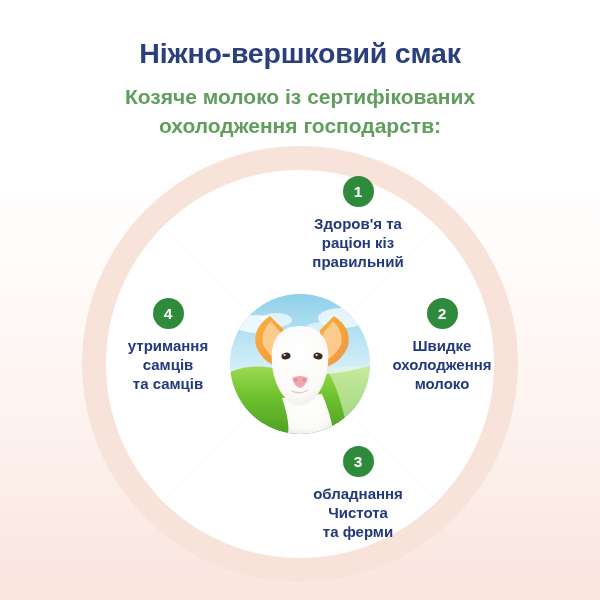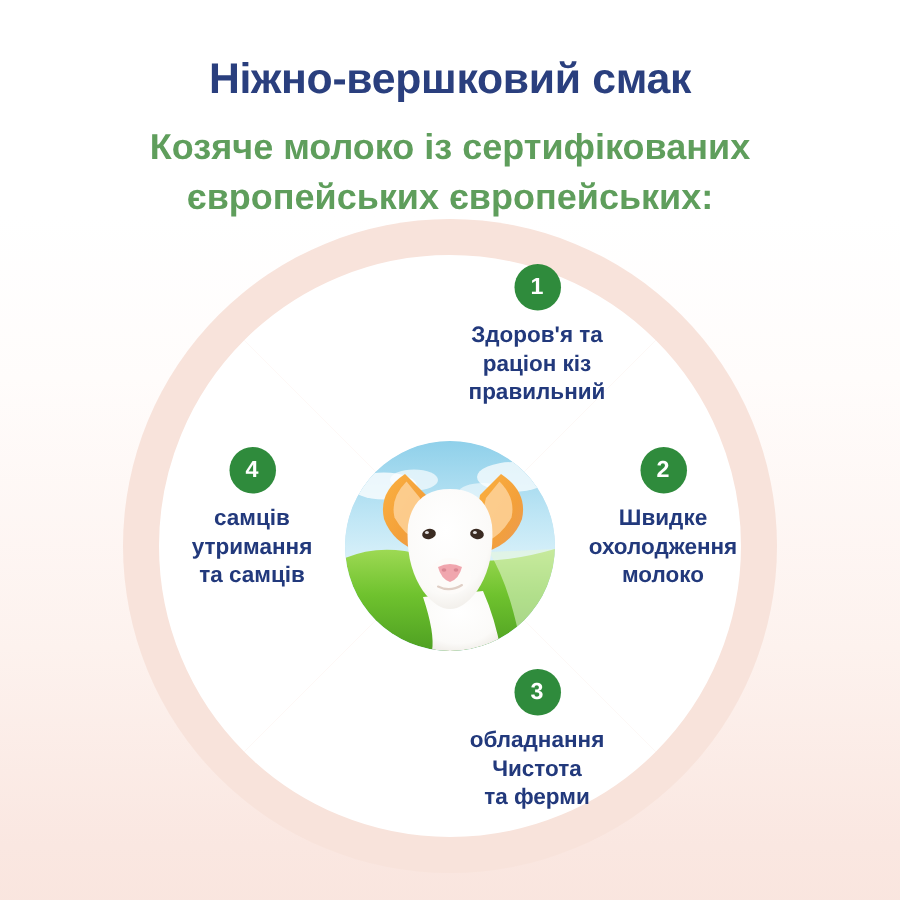--- a/index.html
+++ b/index.html
@@ -40,21 +40,21 @@
   }
   .main-title {
     font-size: 28.5px;
     font-weight: bold;
     color: #2a3f7e;
     letter-spacing: -0.2px;
     line-height: 1.1;
     margin: 0;
   }
   .subtitle {
-    font-size: 24px;
+    font-size: 21px;
     font-weight: bold;
     color: #5f9e5c;
     line-height: 1.35;
     margin: 14px 0 0 0;
     padding: 0 28px;
   }
   .subtitle .sub-line {
     display: block;
   }
 
@@ -126,21 +126,21 @@
 </style>
 </head>
 <body>
 
 <div id="infographic">
 
   <div class="header-block">
     <h1 class="main-title">Ніжно-вершковий смак</h1>
     <p class="subtitle">
       <span class="sub-line">Козяче молоко із сертифікованих</span>
-      <span class="sub-line">європейських європейських:</span>
+      <span class="sub-line">охолодження господарств:</span>
     </p>
   </div>
 
   <div class="wheel">
 
     <svg class="wheel-svg" viewBox="0 0 436 436">
 
       <circle cx="218" cy="218" r="218" fill="#f8e3db"></circle>
 
       <g>
@@ -268,20 +268,20 @@
       <div class="seg-text">
         <span class="tl">обладнання</span>
         <span class="tl">Чистота</span>
         <span class="tl">та ферми</span>
       </div>
     </div>
 
     <div class="segment seg-left">
       <div class="badge">4</div>
       <div class="seg-text">
+        <span class="tl">утримання</span>
         <span class="tl">самців</span>
-        <span class="tl">утримання</span>
         <span class="tl">та самців</span>
       </div>
     </div>
 
   </div>
 </div>
 
 </body></html>

